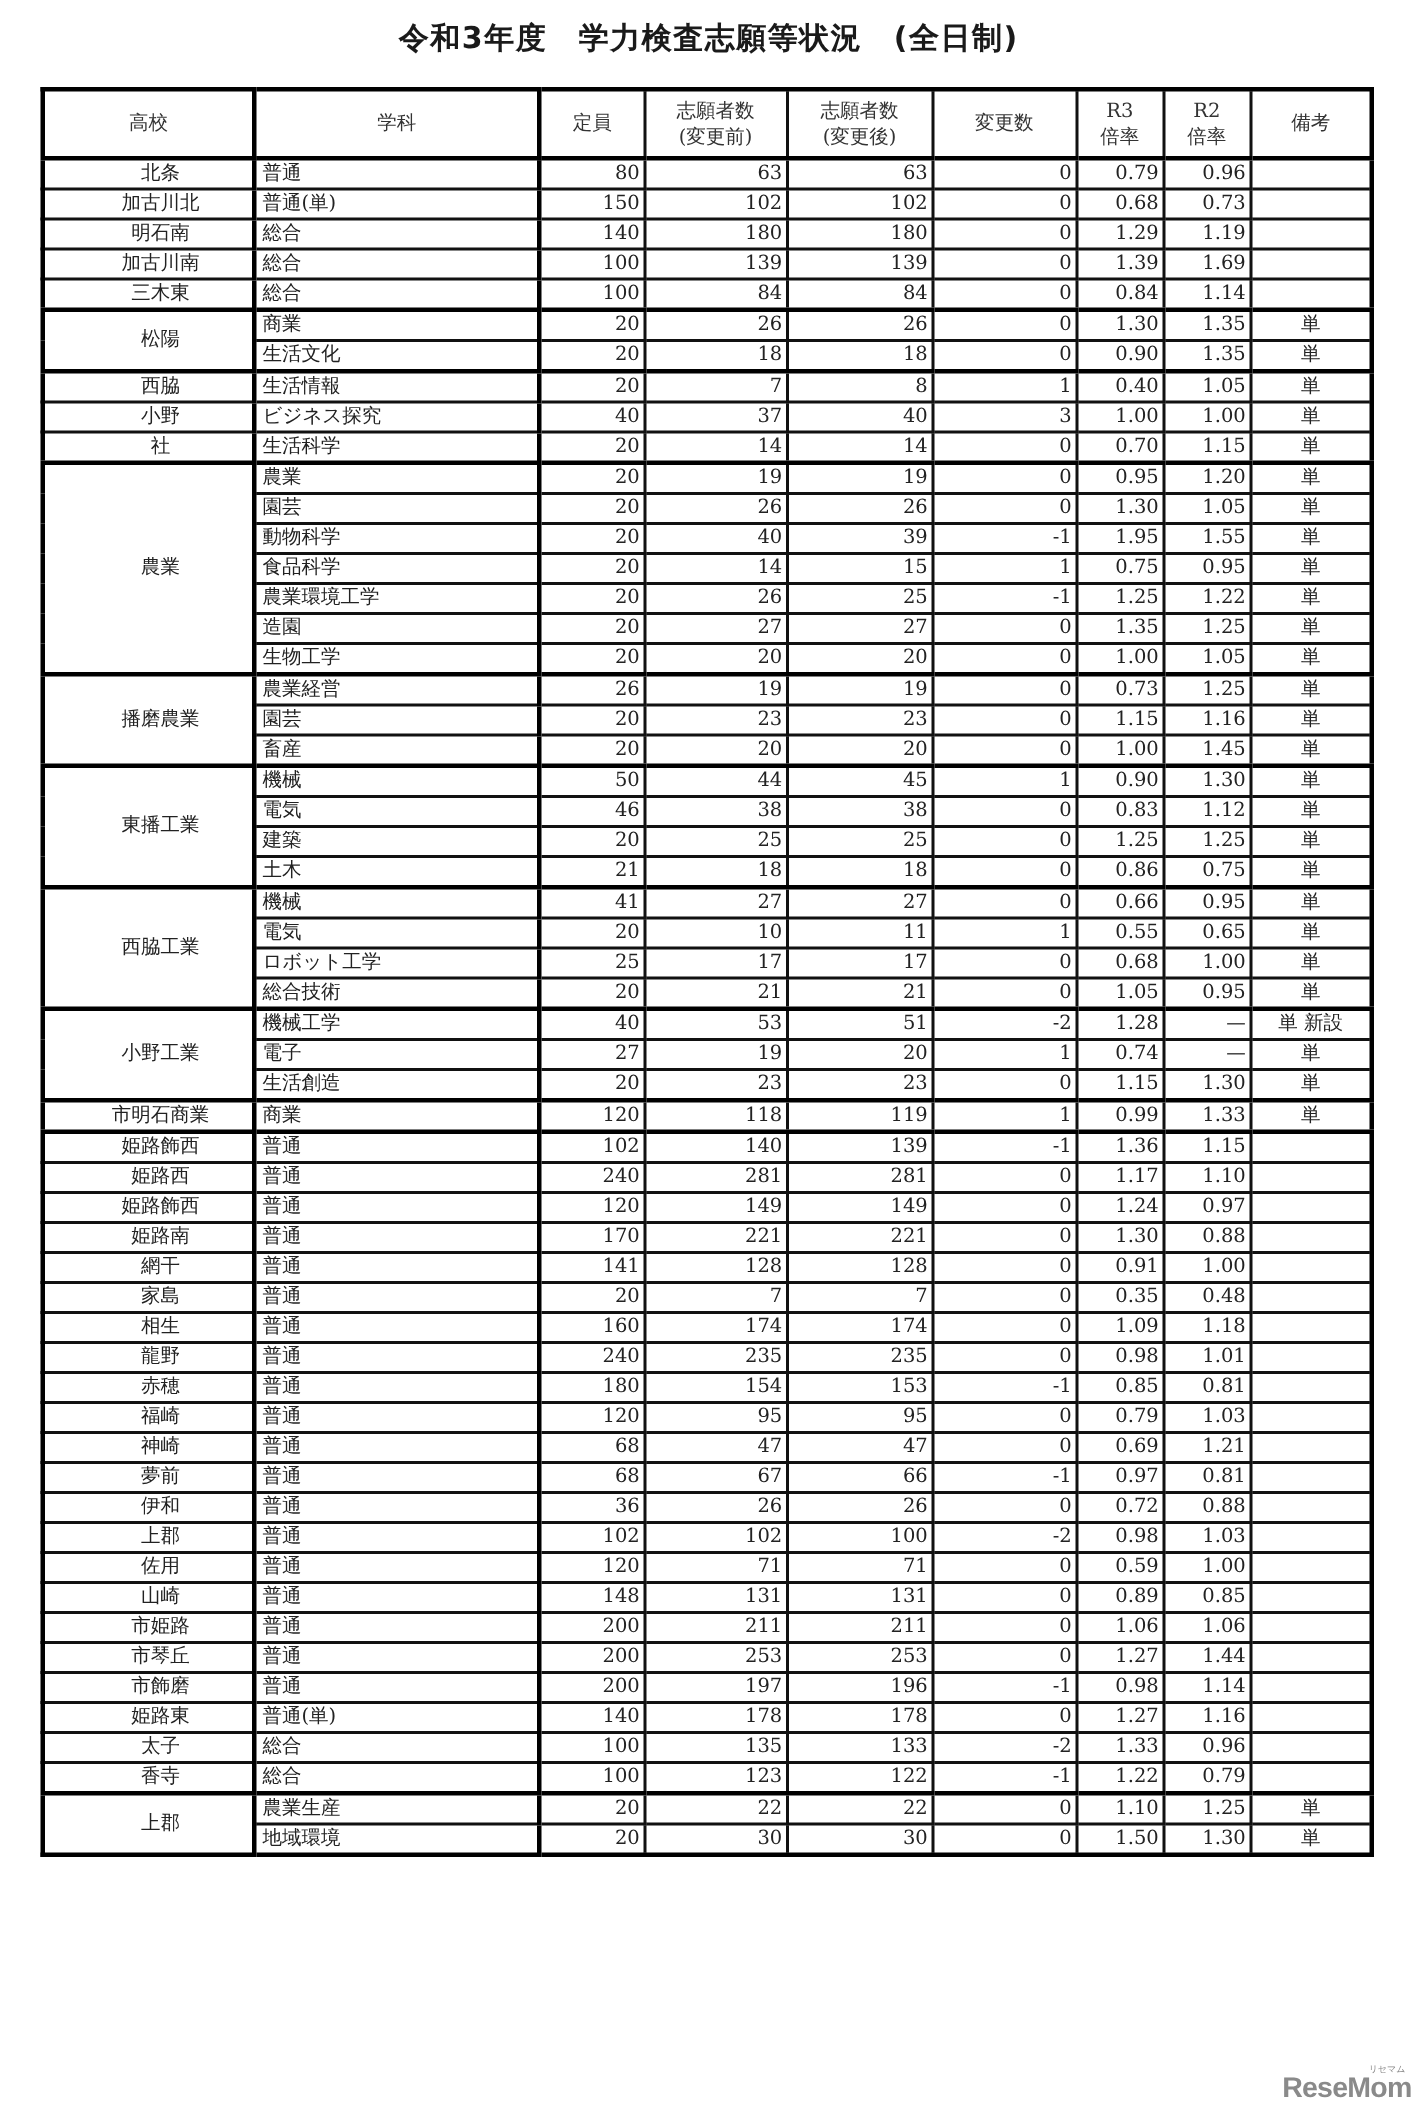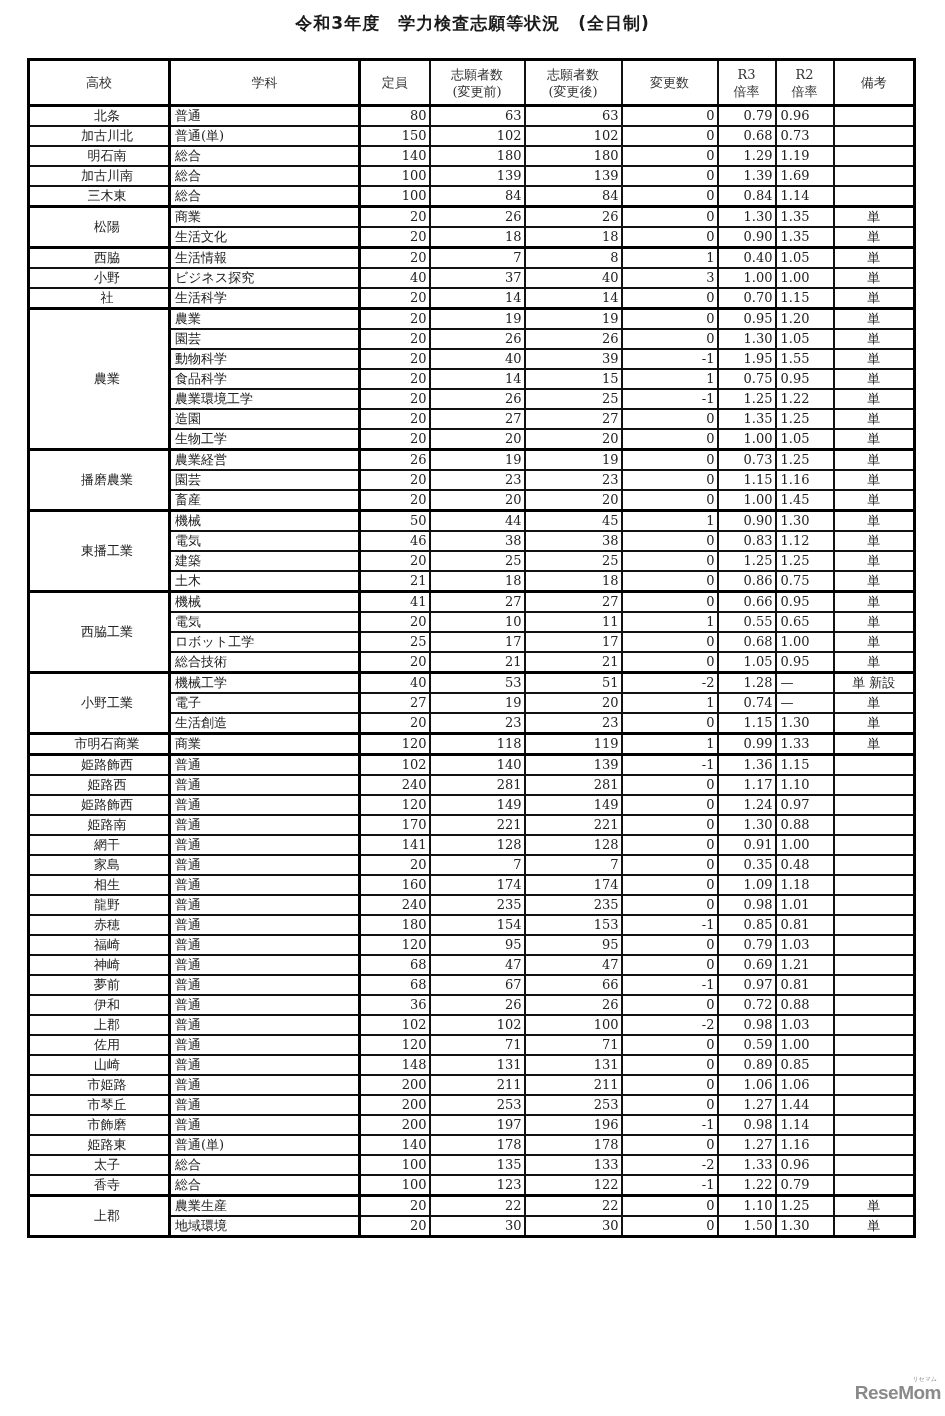--- a/index.html
+++ b/index.html
@@ -1,30 +1,30 @@
 <!DOCTYPE html>
 <html><head>
 <meta charset="utf-8">
 <style>
   html, body { margin: 0; padding: 0; background: #ffffff; }
   body { width: 945px; height: 1416px; position: relative; overflow: hidden;
          font-family: "DejaVu Serif", "Liberation Serif", serif; color: #222; }
   .title { position: absolute; top: 12px; left: 0; width: 945px; text-align: center;
-           font-family: "DejaVu Sans", "Liberation Sans", sans-serif; font-size: 17px; font-weight: bold; letter-spacing: 1px; color: #1a1a1a; }
+           font-family: "DejaVu Sans", "Liberation Sans", sans-serif; font-size: 20px; font-weight: bold; letter-spacing: 1px; color: #1a1a1a; }
   table { position: absolute; top: 58px; left: 27px; border-collapse: collapse;
           border: 3px solid #000; table-layout: fixed; }
   th, td { border: 2px solid #111; padding: 0 4px; font-size: 13px; height: 18px; line-height: 18px; white-space: nowrap; overflow: hidden; }
   th { font-weight: normal; height: 43px; line-height: 17px; font-size: 13px; color: #333; border-bottom: 3px solid #000; }
   th.c-school, td.c-school { border-right: 3px solid #000; margin-left: 44px; }
   th.c-dept, td.c-dept { border-right: 3px solid #000; }
   td.c-school { text-align: center; padding-left: 20px; }
   td.c-dept { }
   td.num { text-align: right; padding-right: 2px; }
   td.c-note { text-align: center; }
-  td.c-r2 { padding-right: 2px; }
+  td.c-r2 { text-align: right; padding-right: 2px; }
   tr.group-start td { border-top: 3px solid #000; }
   .logo { position: absolute; right: 4px; bottom: 12px; font-family: Liberation Sans, sans-serif;
           font-weight: bold; font-size: 19px; color: #8a8a8a; letter-spacing: -0.5px; }
   .logo small { position: absolute; top: -7px; right: 4px; font-size: 6px; font-weight: normal; letter-spacing: 0; }
 </style>
 </head>
 <body>
 
 <div class="title">令和3年度　学力検査志願等状況　(全日制)</div>
 

